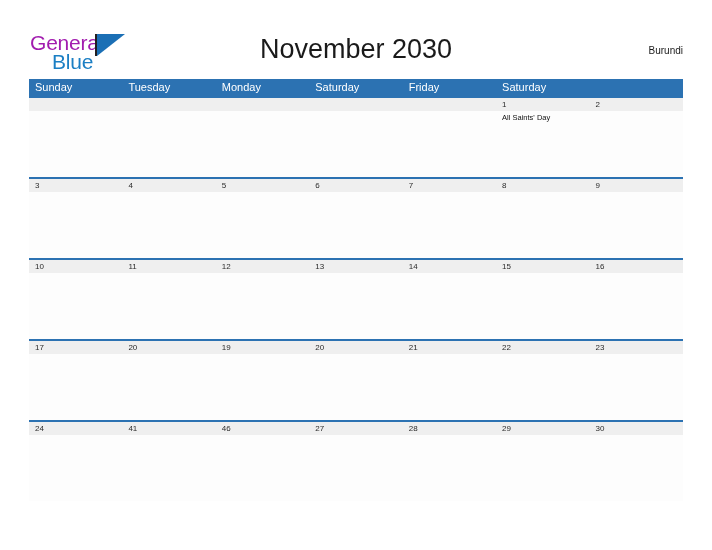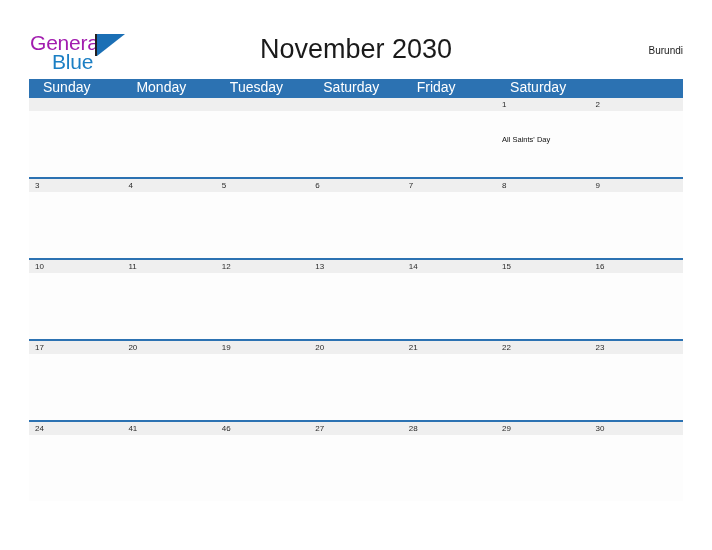--- a/index.html
+++ b/index.html
@@ -107,22 +107,22 @@
     display: flex;
     width: 654px;
     height: 17px;
     background: #2c72b2;
   }
   .weekday-cell {
     width: 93.43px;
     height: 17px;
     line-height: 17px;
     color: #ffffff;
-    font-size: 14px;
-    padding-left: 14px;
+    font-size: 11px;
+    padding-left: 6px;
     box-sizing: border-box;
     font-family: "Liberation Sans", sans-serif;
     white-space: nowrap;
   }
 
   .week-row {
     width: 654px;
     height: 81px;
     position: relative;
   }
@@ -149,27 +149,26 @@
   .event-band {
     display: flex;
     width: 654px;
     height: 66px;
     background: #fdfdfd;
   }
   .event-cell {
     width: 93.43px;
     box-sizing: border-box;
     padding-left: 6px;
-    padding-top: 16px;
+    padding-top: 2px;
     font-size: 7.5px;
     line-height: 10px;
     color: #111111;
     font-family: "Liberation Sans", sans-serif;
     word-wrap: break-word;
-    margin-top: 8px;
   }
   .event-item {
     display: block;
   }
 </style>
 </head>
 <body>
 
 <div class="page-header">
 
@@ -183,22 +182,22 @@
   <div class="cal-title">November 2030</div>
 
   <div class="cal-region">Burundi</div>
 
 </div>
 
 <div class="calendar">
 
   <div class="weekday-header">
     <div class="weekday-cell">Sunday</div>
+    <div class="weekday-cell">Tuesday</div>
     <div class="weekday-cell">Monday</div>
-    <div class="weekday-cell">Tuesday</div>
     <div class="weekday-cell">Saturday</div>
     <div class="weekday-cell">Friday</div>
     <div class="weekday-cell">Saturday</div>
   </div>
 
   <div class="week-row">
     <div class="date-band">
       <div class="date-cell"></div>
       <div class="date-cell"></div>
       <div class="date-cell"></div>

